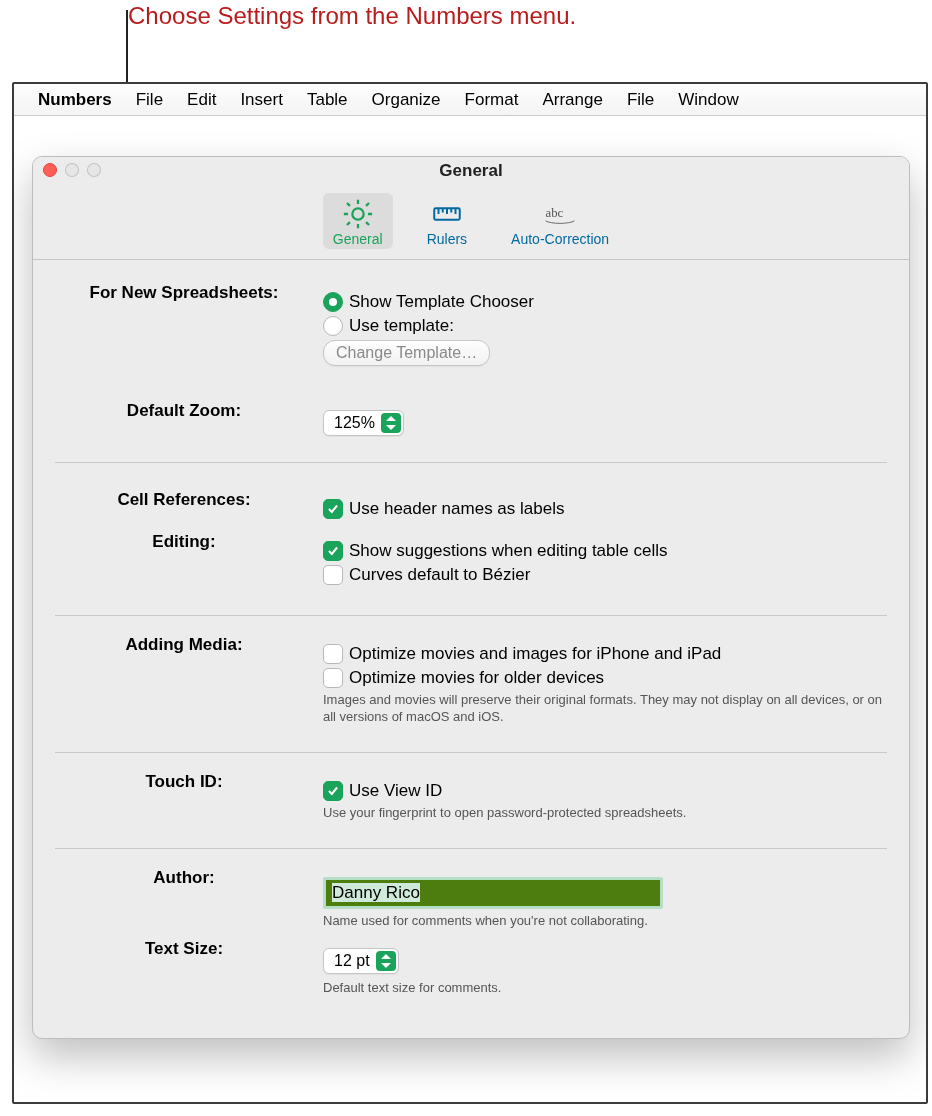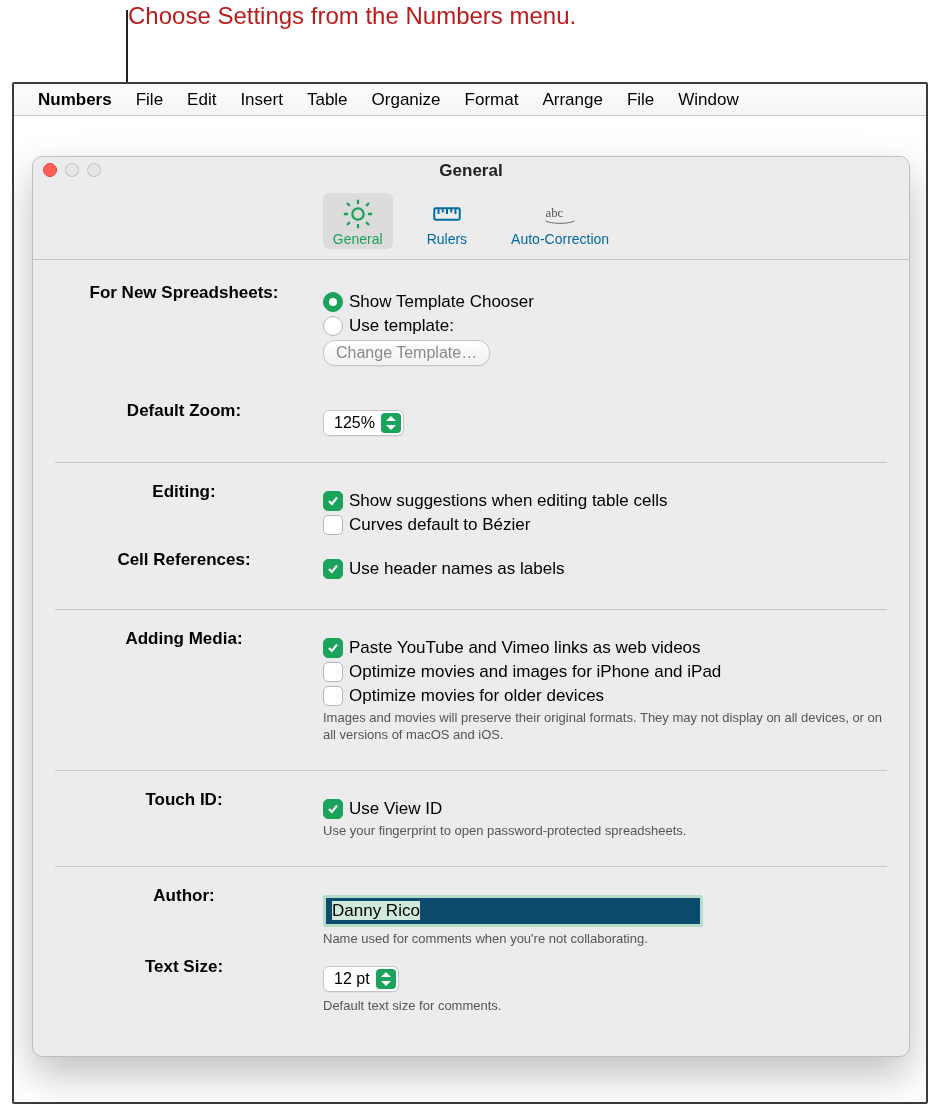--- a/index.html
+++ b/index.html
@@ -209,22 +209,22 @@
     content: "";
     position: absolute;
     left: 5px;
     border-left: 5px solid transparent;
     border-right: 5px solid transparent;
   }
   .popup .pop-arrows::before { top: 3px; border-bottom: 5px solid #fff; }
   .popup .pop-arrows::after  { bottom: 3px; border-top: 5px solid #fff; }
 
   .text-input {
-    width: 380px;
-    background: #0c4a6e;
+    width: 340px;
+    background: #4d7c0f;
     border: 3px solid #b6ddc5;
     border-radius: 2px;
     padding: 3px 6px;
     font-size: 17px;
   }
   .text-input .sel {
     background: #cfe9da;
   }
 </style>
 </head>
@@ -310,66 +310,58 @@
               <span>125%</span>
               <span class="pop-arrows"></span>
             </div>
           </div>
         </div>
       </div>
 
       <div class="divider"></div>
 
       <div class="group">
+        <div class="row" style="margin-top:8px;">
+          <div class="label">Cell References:</div>
+          <div class="field">
+            <div class="opt">
+              <span class="check sel">
+                  <svg viewBox="0 0 24 24" stroke="#fff" stroke-width="3.5" fill="none">
+                    <path d="M5 12l5 5 9-11"></path>
+                  </svg>
+                </span>
+              <span>Use header names as labels</span>
+            </div>
+          </div>
+        </div>
         <div class="row">
           <div class="label">Editing:</div>
           <div class="field">
             <div class="opt">
               <span class="check sel">
                   <svg viewBox="0 0 24 24" stroke="#fff" stroke-width="3.5" fill="none">
                     <path d="M5 12l5 5 9-11"></path>
                   </svg>
                 </span>
               <span>Show suggestions when editing table cells</span>
             </div>
             <div class="opt">
               <span class="check"></span>
               <span>Curves default to Bézier</span>
             </div>
           </div>
         </div>
-        <div class="row" style="margin-top:8px;">
-          <div class="label">Cell References:</div>
-          <div class="field">
-            <div class="opt">
-              <span class="check sel">
-                  <svg viewBox="0 0 24 24" stroke="#fff" stroke-width="3.5" fill="none">
-                    <path d="M5 12l5 5 9-11"></path>
-                  </svg>
-                </span>
-              <span>Use header names as labels</span>
-            </div>
-          </div>
-        </div>
       </div>
 
       <div class="divider"></div>
 
       <div class="group">
         <div class="row">
           <div class="label">Adding Media:</div>
           <div class="field">
-            <div class="opt">
-              <span class="check sel">
-                  <svg viewBox="0 0 24 24" stroke="#fff" stroke-width="3.5" fill="none">
-                    <path d="M5 12l5 5 9-11"></path>
-                  </svg>
-                </span>
-              <span>Paste YouTube and Vimeo links as web videos</span>
-            </div>
             <div class="opt">
               <span class="check"></span>
               <span>Optimize movies and images for iPhone and iPad</span>
             </div>
             <div class="opt">
               <span class="check"></span>
               <span>Optimize movies for older devices</span>
             </div>
             <div class="hint">Images and movies will preserve their original formats. They may not display on all devices, or on all versions of macOS and iOS.</div>
           </div>

